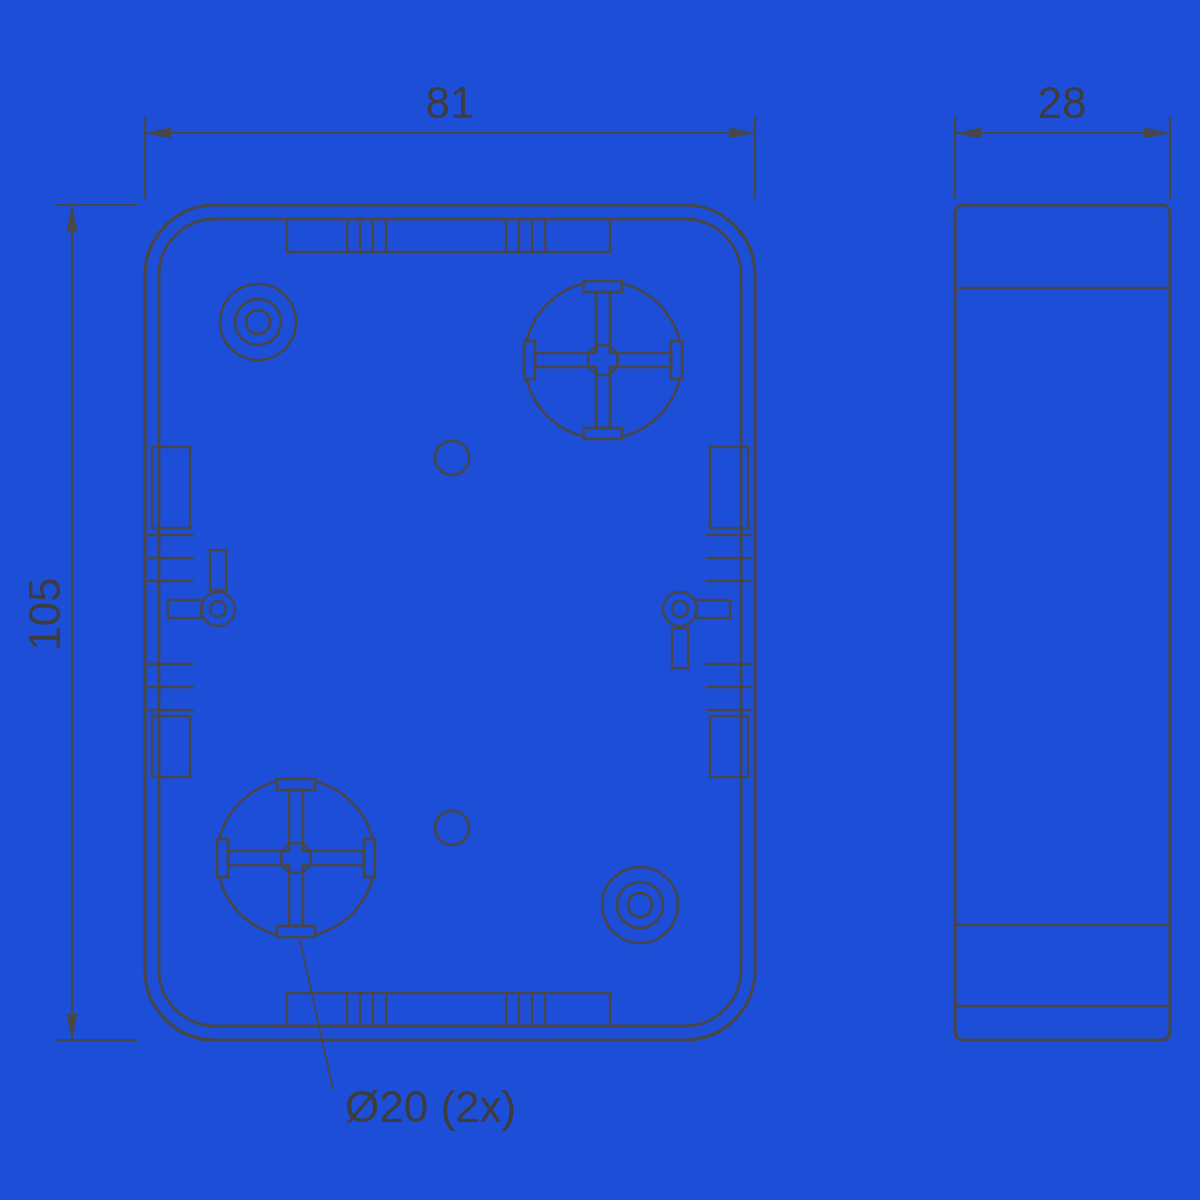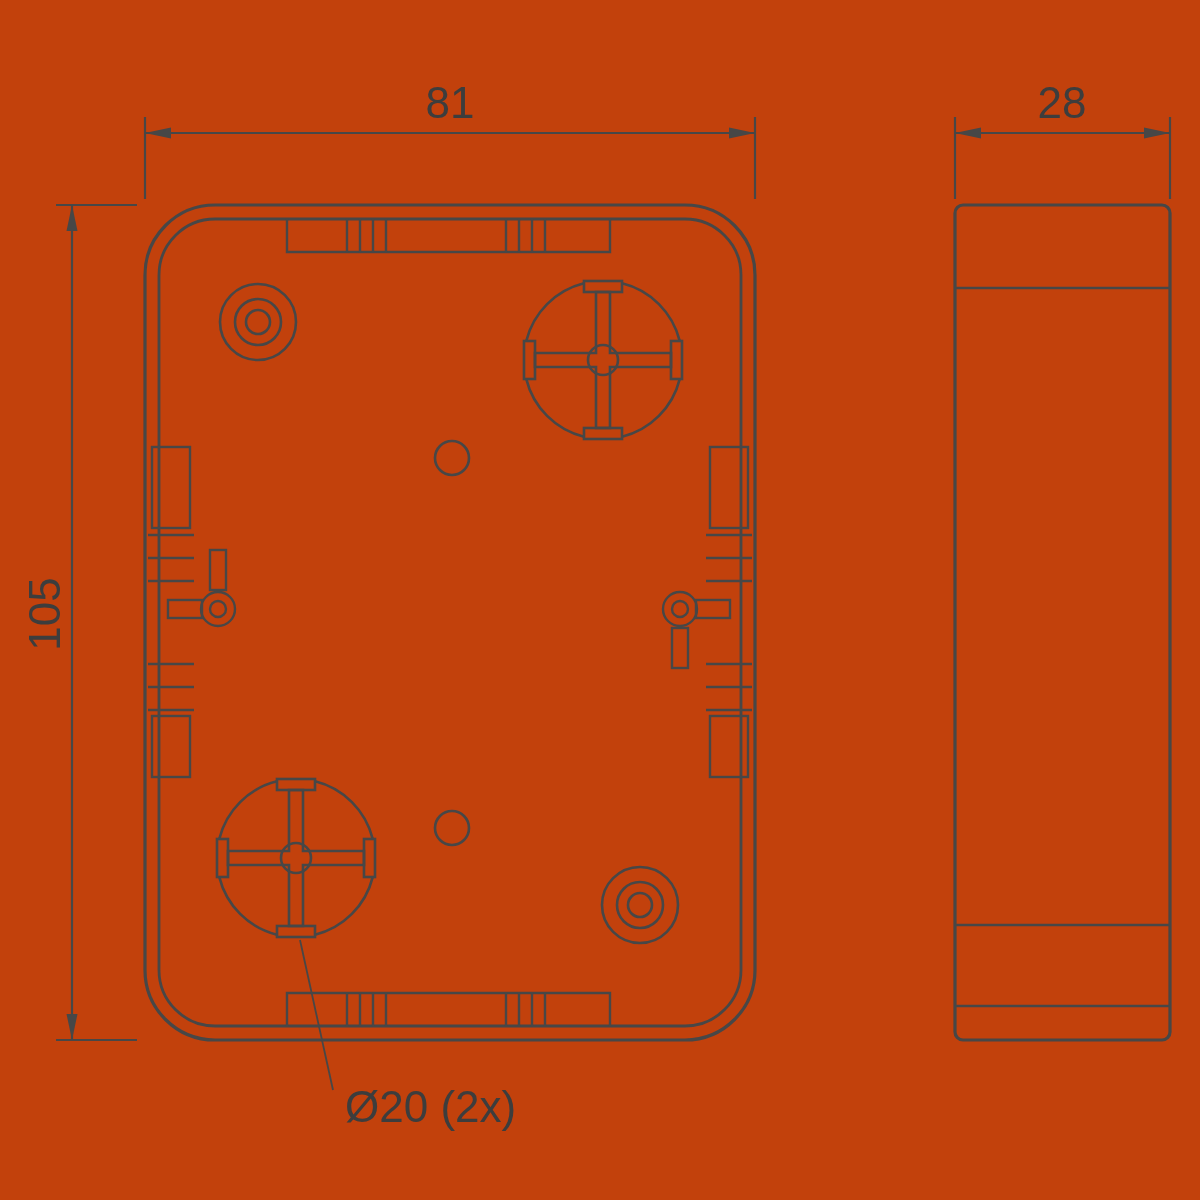--- a/index.html
+++ b/index.html
@@ -3,21 +3,21 @@
 <meta charset="utf-8">
 <style>
   html, body {
     margin: 0;
     padding: 0;
     background: #ffffff;
   }
   .stage {
     width: 1200px;
     height: 1200px;
-    background: #c2410c;
+    background: #1d4ed8;
     position: relative;
     font-family: "Liberation Sans", sans-serif;
   }
   svg { display: block; }
   text.lbl {
     font-family: "Liberation Sans", sans-serif;
     font-size: 44px;
     fill: #3d3d3d;
     stroke: none;
   }

